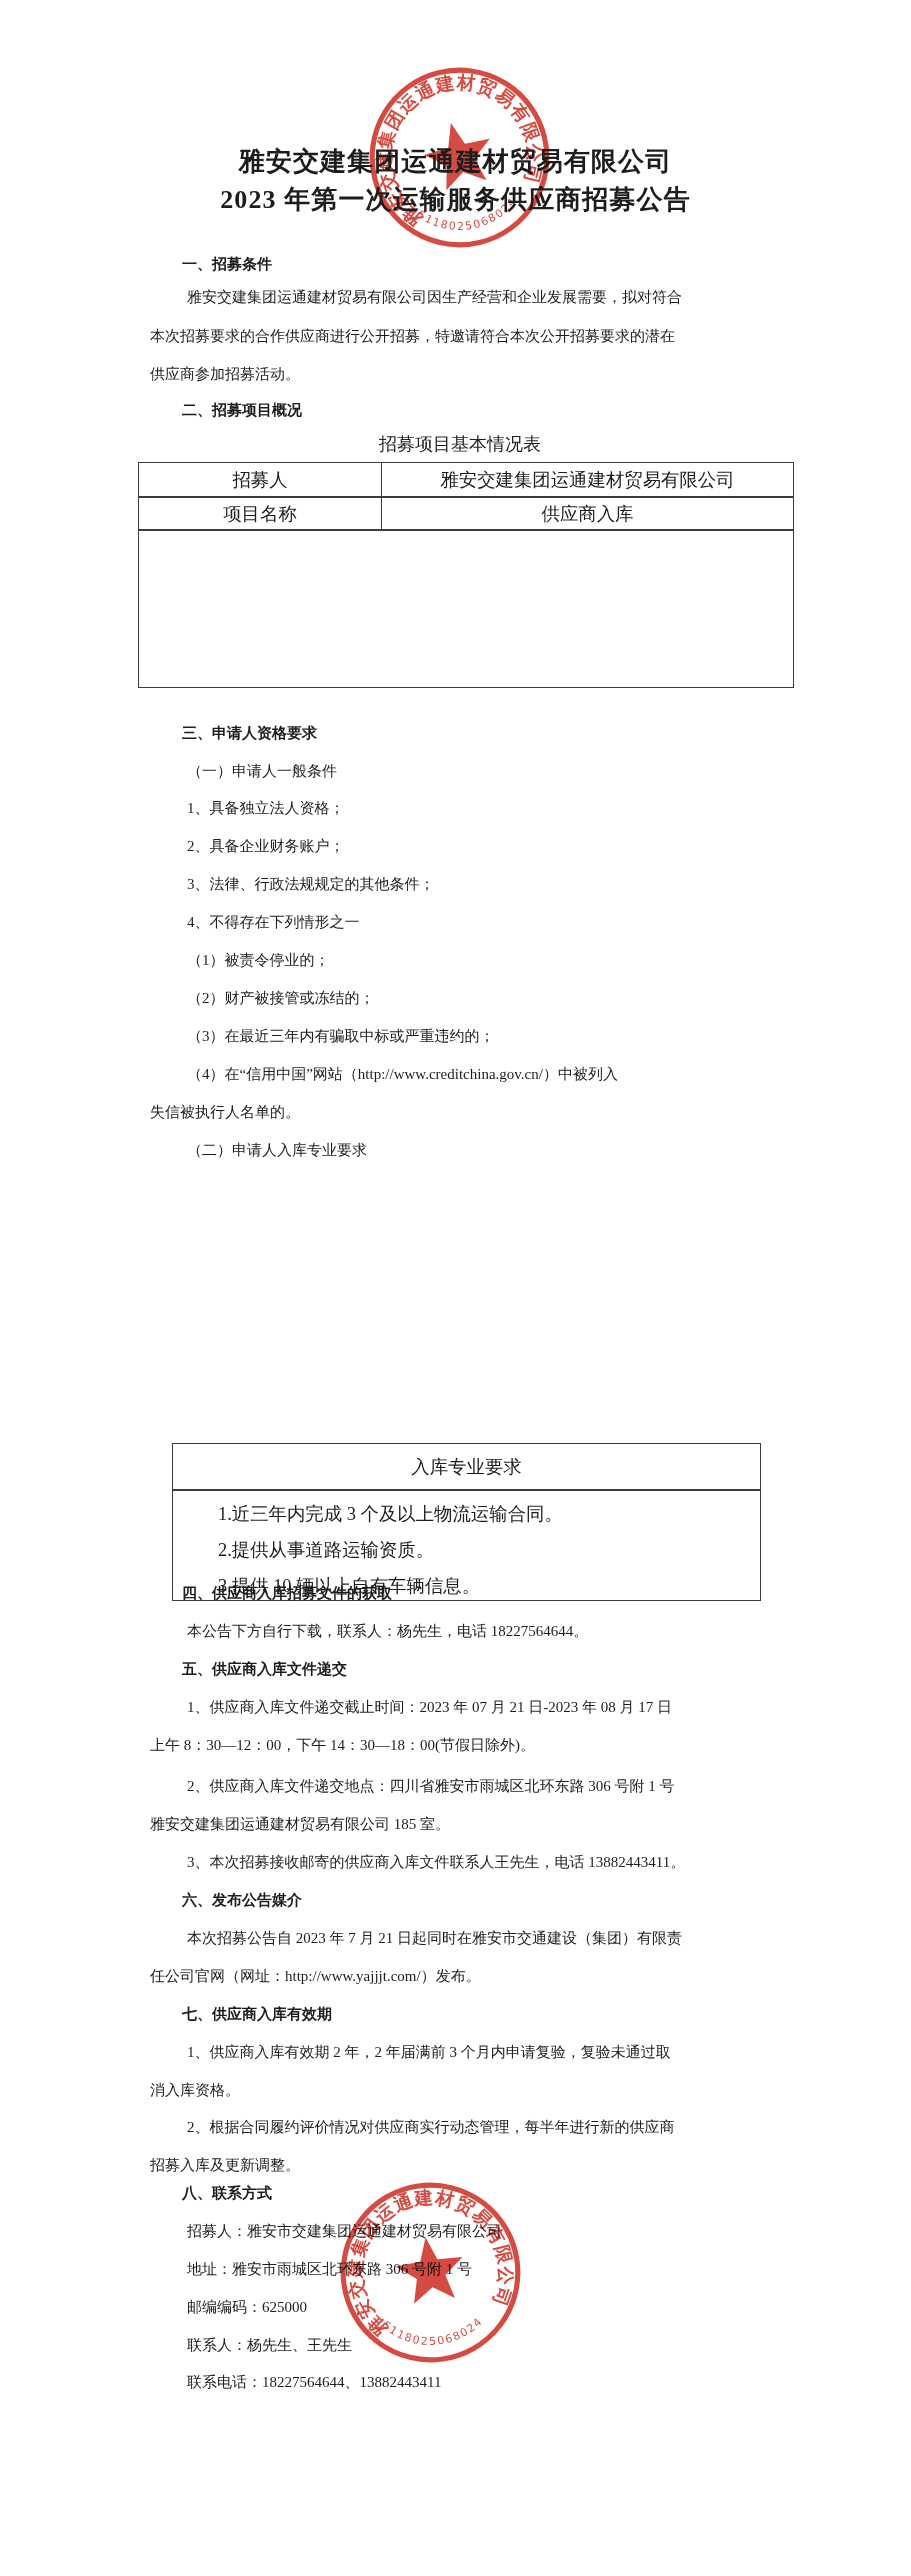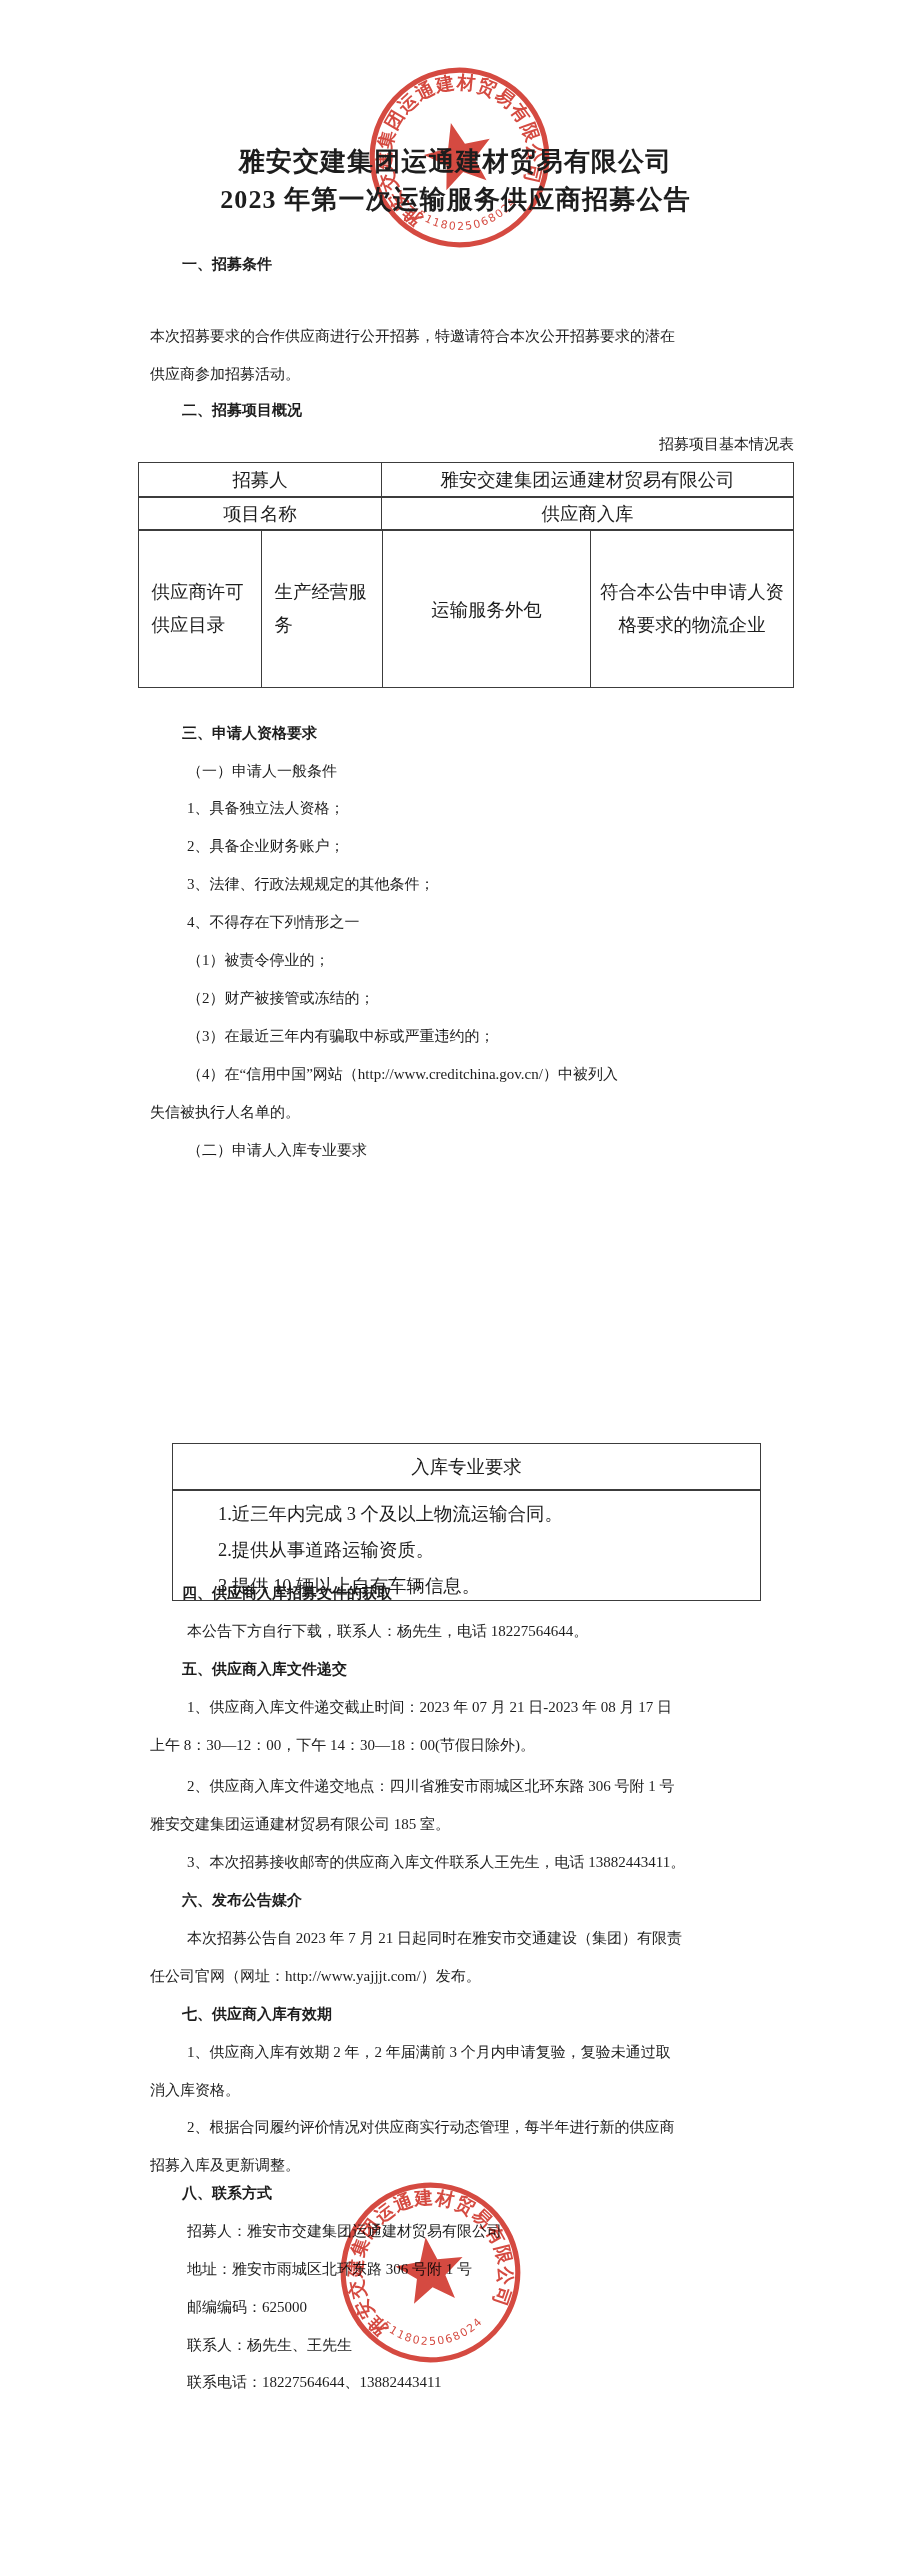--- a/index.html
+++ b/index.html
@@ -23,22 +23,22 @@
   .hd { font-weight:bold; padding-left:32px; }
   .ind { padding-left:37px; }
   .title {
     position:absolute; left:0; width:911px;
     text-align:center;
     font-size:26px; font-weight:bold;
     height:33px; line-height:33px;
     letter-spacing:1.1px;
   }
   .caption {
-    position:absolute; left:138px; width:656px;
-    text-align:right; font-size:15px;
+    position:absolute; left:132px; width:656px;
+    text-align:center; font-size:18px;
     height:25px; line-height:25px;
   }
   
   .tbl {
     position:absolute; left:138px; top:462px;
     width:656px; height:226px;
     border:1.1px solid #3c3c3c;
     box-sizing:border-box;
     display:flex; flex-direction:column;
     font-size:18.4px;
@@ -102,49 +102,35 @@
     </text>
     <text fill="#cf3126" font-size="19" letter-spacing="3" font-family="DejaVu Sans, sans-serif">
       <textPath href="#arcBot1">5118025068024</textPath>
     </text>
   </svg>
 
   <div class="title" style="top:145px">雅安交建集团运通建材贸易有限公司</div>
   <div class="title" style="top:183px">2023 年第一次运输服务供应商招募公告</div>
 
   <div class="ln hd" style="top:252px">一、招募条件</div>
+  <div class="ln ind" style="top:285px">雅安交建集团运通建材贸易有限公司因生产经营和企业发展需要，拟对符合</div>
   <div class="ln" style="top:324px">本次招募要求的合作供应商进行公开招募，特邀请符合本次公开招募要求的潜在</div>
   <div class="ln" style="top:362px">供应商参加招募活动。</div>
 
   <div class="ln hd" style="top:398px">二、招募项目概况</div>
   <div class="caption" style="top:432px">招募项目基本情况表</div>
 
   <div class="tbl">
     <div class="trow trow-1">
       <div class="tc tc-brd r1c1">招募人</div>
       <div class="tc r1c2">雅安交建集团运通建材贸易有限公司</div>
     </div>
     <div class="trow trow-2">
       <div class="tc tc-brd r1c1">项目名称</div>
       <div class="tc r1c2">供应商入库</div>
-    </div>
-    <div class="trow trow-3">
-      <div class="tc tc-brd r3c1">
-        <span>供应商许可</span>
-        <span>供应目录</span>
-      </div>
-      <div class="tc tc-brd r3c2">
-        <span>生产经营服</span>
-        <span>务</span>
-      </div>
-      <div class="tc tc-brd r3c3">运输服务外包</div>
-      <div class="tc r3c4">
-        <span>符合本公告中申请人资</span>
-        <span>格要求的物流企业</span>
-      </div>
     </div>
   </div>
 
   <div class="ln hd" style="top:721px">三、申请人资格要求</div>
   <div class="ln ind" style="top:759px">（一）申请人一般条件</div>
   <div class="ln ind" style="top:796px">1、具备独立法人资格；</div>
   <div class="ln ind" style="top:834px">2、具备企业财务账户；</div>
   <div class="ln ind" style="top:872px">3、法律、行政法规规定的其他条件；</div>
   <div class="ln ind" style="top:910px">4、不得存在下列情形之一</div>
   <div class="ln ind" style="top:948px">（1）被责令停业的；</div>

